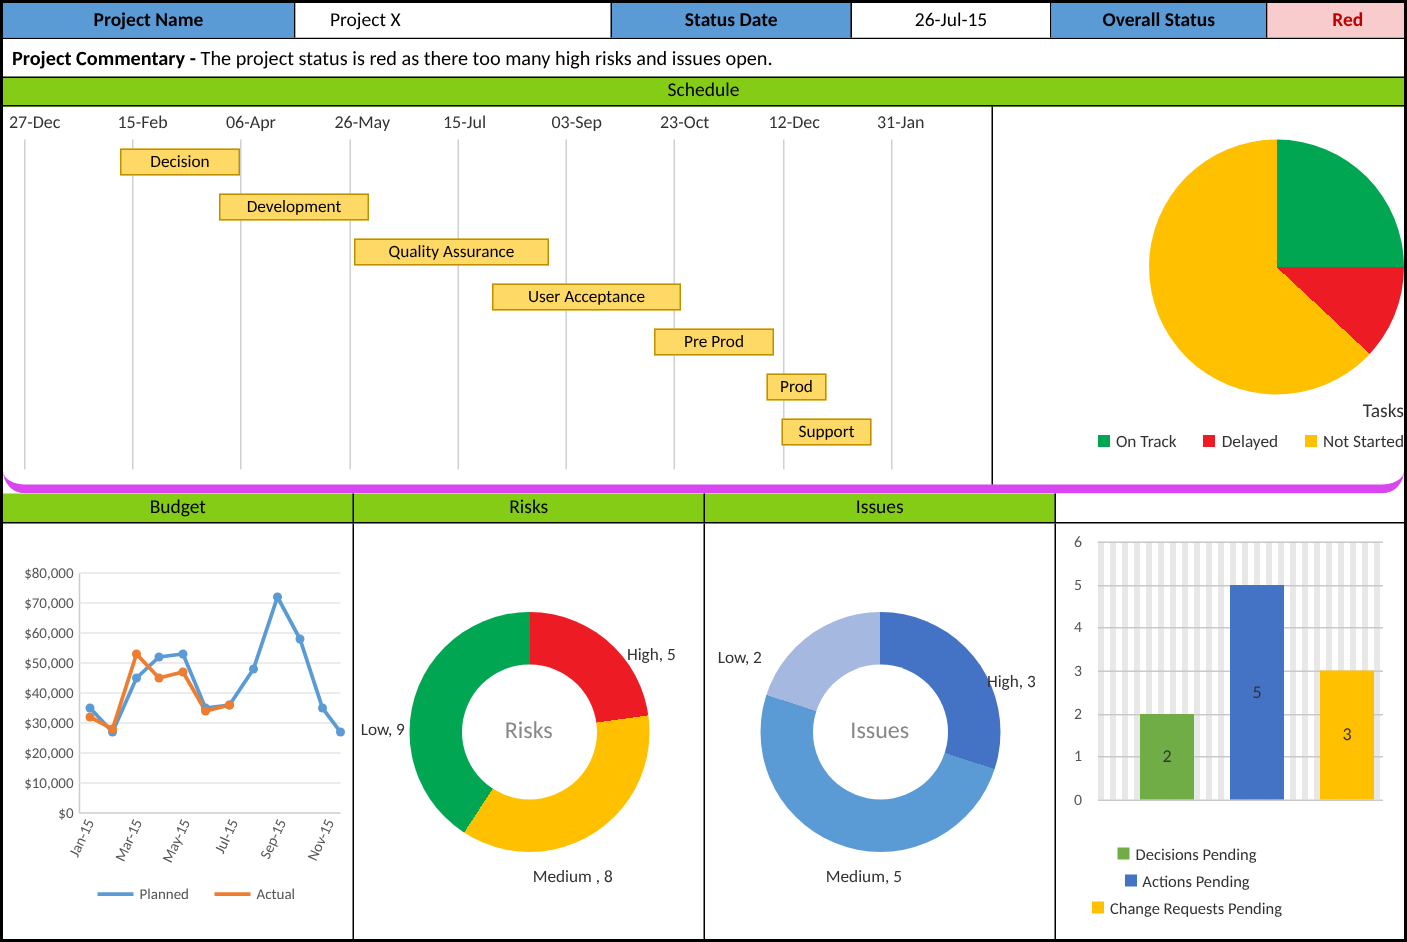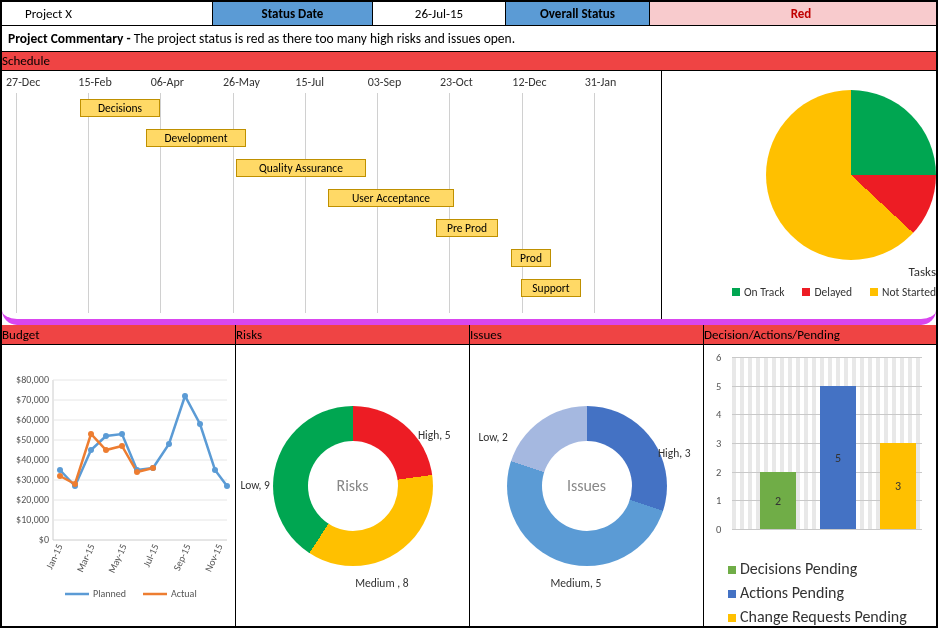--- a/index.html
+++ b/index.html
@@ -42,22 +42,22 @@
   .w6 { flex: 1; padding-left: 16px; }
   
   .commentary {
     padding: 4px 6px;
     border-bottom: 1px solid #000;
     font-size: 13.5px;
   }
   .commentary b { font-weight: bold; }
   
   .section-title {
-    background: #ef4444;
-    text-align: left;
+    background: #84cc16;
+    text-align: center;
     line-height: 18px;
     font-size: 13px;
     border-bottom: 1px solid #000;
   }
   
   .schedule-row {
     display: flex;
     height: 258px;
     border-bottom: 6px solid #d946ef;
     border-radius: 15px;
@@ -165,28 +165,29 @@
     position:absolute; font-size:11.5px; color:#333; white-space:nowrap;
   }
   
   .dap-chart { width:220px; height:200px; position:relative; }
   .dap-plot { position:absolute; left:22px; top:6px; right:8px; bottom:22px;
     background: repeating-linear-gradient(90deg,#e8e8e8 0 4px,#fff 4px 8px);
   }
   .dap-grid { position:absolute; left:22px; right:8px; height:1px; background:#c9c9c9; }
   .dap-ylab { position:absolute; left:6px; font-size:10.5px; color:#555; transform:translateY(-50%); }
   .dap-bar { position:absolute; bottom:0; width:36px; display:flex;align-items:center;justify-content:center; color:#333; font-size:12px;}
-  .dap-legend { font-size:16px; color:#333; display:flex; flex-direction:column; gap:5px; margin-top:8px; padding-left:24px; align-self:flex-start;}
+  .dap-legend { font-size:11px; color:#333; display:flex; flex-direction:column; gap:5px; margin-top:8px; padding-left:24px; align-self:flex-start;align-items:center;}
 </style>
 </head>
 <body>
 
 <div class="dashboard">
 
   <div class="hdr-row">
+    <div class="hdr-cell hdr-blue w1">Project Name</div>
     <div class="hdr-cell hdr-white w2" style="justify-content:flex-start;padding-left:23px;">Project X</div>
     <div class="hdr-cell hdr-blue w3">Status Date</div>
     <div class="hdr-cell hdr-white w4">26-Jul-15</div>
     <div class="hdr-cell hdr-blue w5">Overall Status</div>
     <div class="hdr-cell hdr-red w6">Red</div>
   </div>
 
   <div class="commentary">
     <b>Project Commentary - </b><span>The project status is red as there too many high risks and issues open.</span>
   </div>
@@ -209,45 +210,44 @@
       <div class="gantt-area">
         <div class="gantt-grid" style="left:1.5%"></div>
         <div class="gantt-grid" style="left:12.6%"></div>
         <div class="gantt-grid" style="left:23.7%"></div>
         <div class="gantt-grid" style="left:34.8%"></div>
         <div class="gantt-grid" style="left:45.9%"></div>
         <div class="gantt-grid" style="left:57.0%"></div>
         <div class="gantt-grid" style="left:68.1%"></div>
         <div class="gantt-grid" style="left:79.2%"></div>
         <div class="gantt-grid" style="left:90.3%"></div>
-        <div class="gantt-bar" style="left:74px;width:80px;top:6px;">Decisions</div>
+        <div class="gantt-bar" style="left:74px;width:80px;top:6px;">Decision</div>
         <div class="gantt-bar" style="left:140px;width:100px;top:36px;">Development</div>
         <div class="gantt-bar" style="left:230px;width:130px;top:66px;">Quality Assurance</div>
         <div class="gantt-bar" style="left:322px;width:126px;top:96px;">User Acceptance</div>
-        <div class="gantt-bar" style="left:430px;width:62px;top:126px;">Pre Prod</div>
+        <div class="gantt-bar" style="left:430px;width:80px;top:126px;">Pre Prod</div>
         <div class="gantt-bar" style="left:505px;width:40px;top:156px;">Prod</div>
         <div class="gantt-bar" style="left:515px;width:60px;top:186px;">Support</div>
       </div>
     </div>
     <div class="tasks-pie-wrap">
       <div class="pie" style="background: conic-gradient(#00a651 0 90deg, #ed1c24 90deg 133deg, #ffc000 133deg 360deg);"></div>
       <div class="pie-label">Tasks</div>
       <div class="legend-row">
         <span><span class="legend-sw" style="background:#00a651"></span><span>On Track</span></span>
         <span><span class="legend-sw" style="background:#ed1c24"></span><span>Delayed</span></span>
         <span><span class="legend-sw" style="background:#ffc000"></span><span>Not Started</span></span>
       </div>
     </div>
   </div>
 
   <div class="bottom-row">
     <div class="section-title col-budget">Budget</div>
     <div class="section-title col-risks">Risks</div>
     <div class="section-title col-issues">Issues</div>
-    <div class="section-title col-dap">Decision/Actions/Pending</div>
   </div>
 
   <div class="charts-row">
 
     <div class="chart-cell col-budget">
       <svg class="budget-svg" viewBox="0 0 228 240">
         <g>
 
           <line x1="48" y1="14" x2="48" y2="174" stroke="#ccc"></line>
           <line x1="48" y1="174" x2="222" y2="174" stroke="#ccc"></line>

